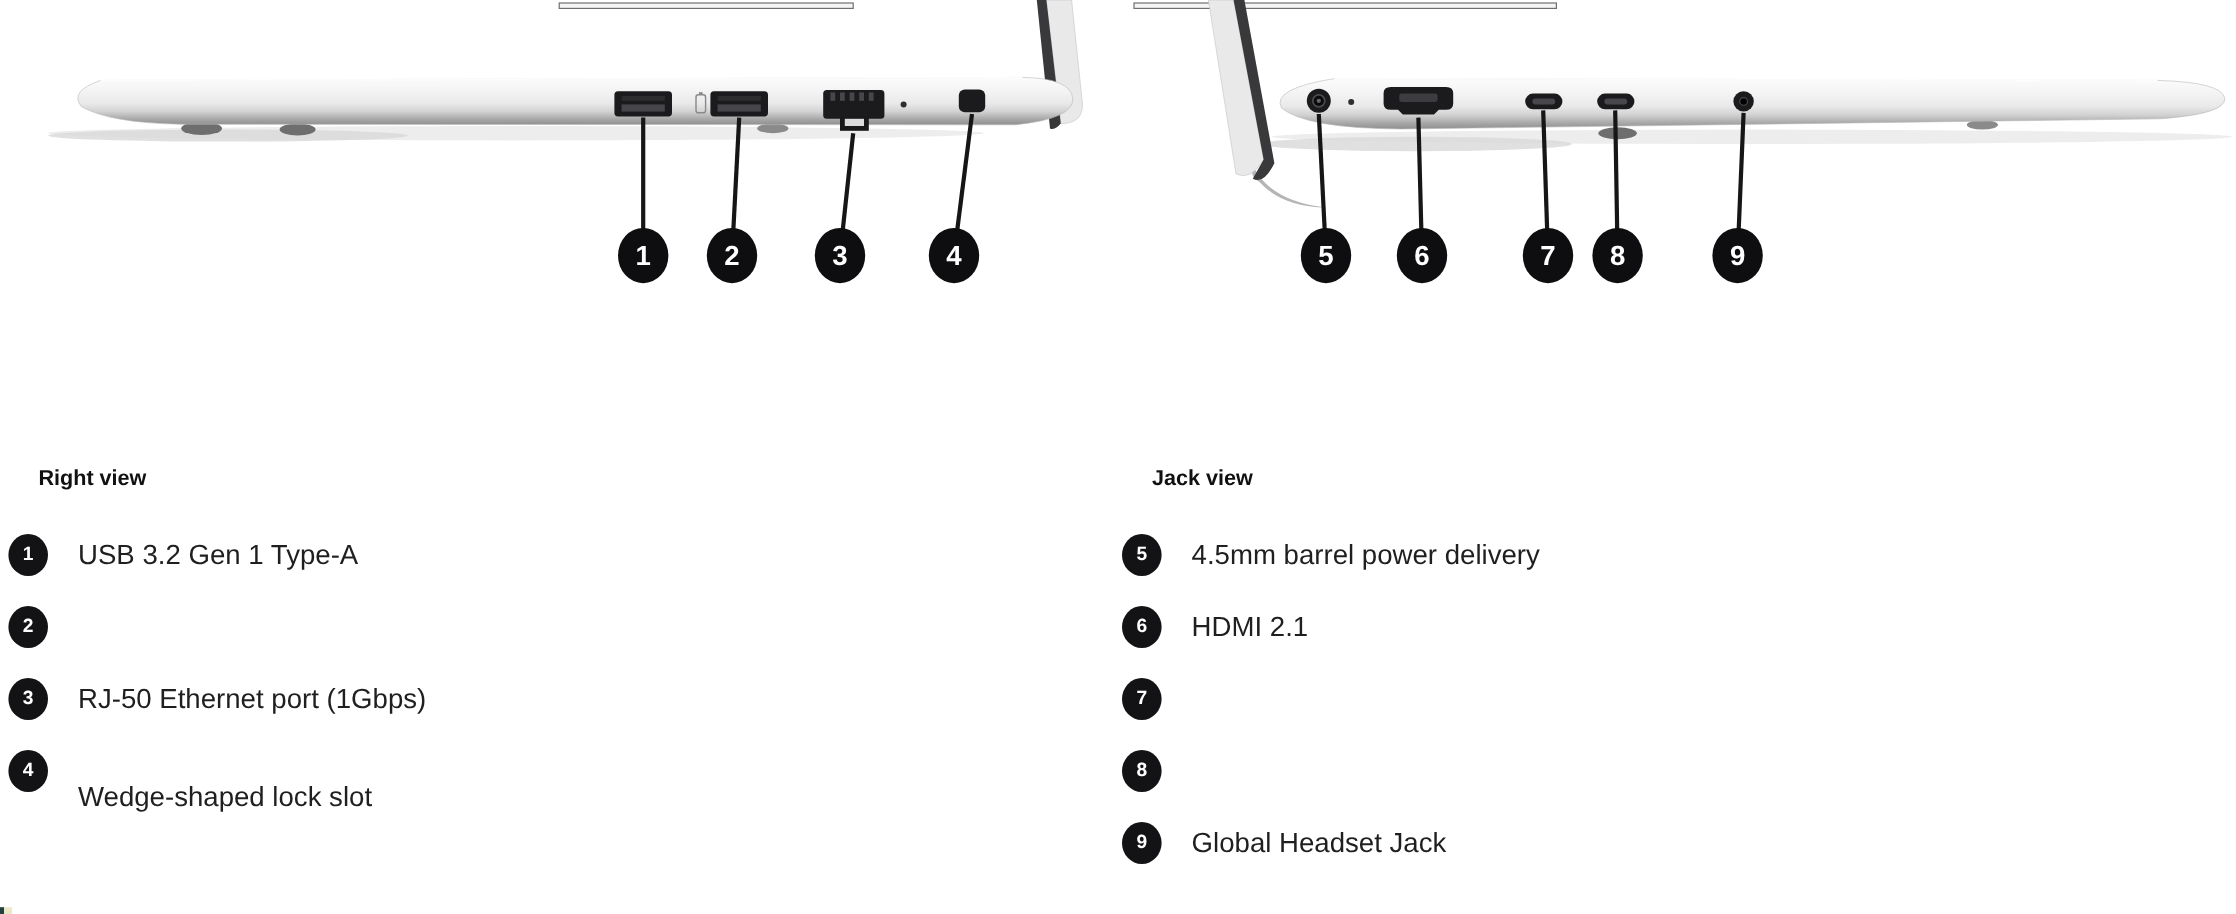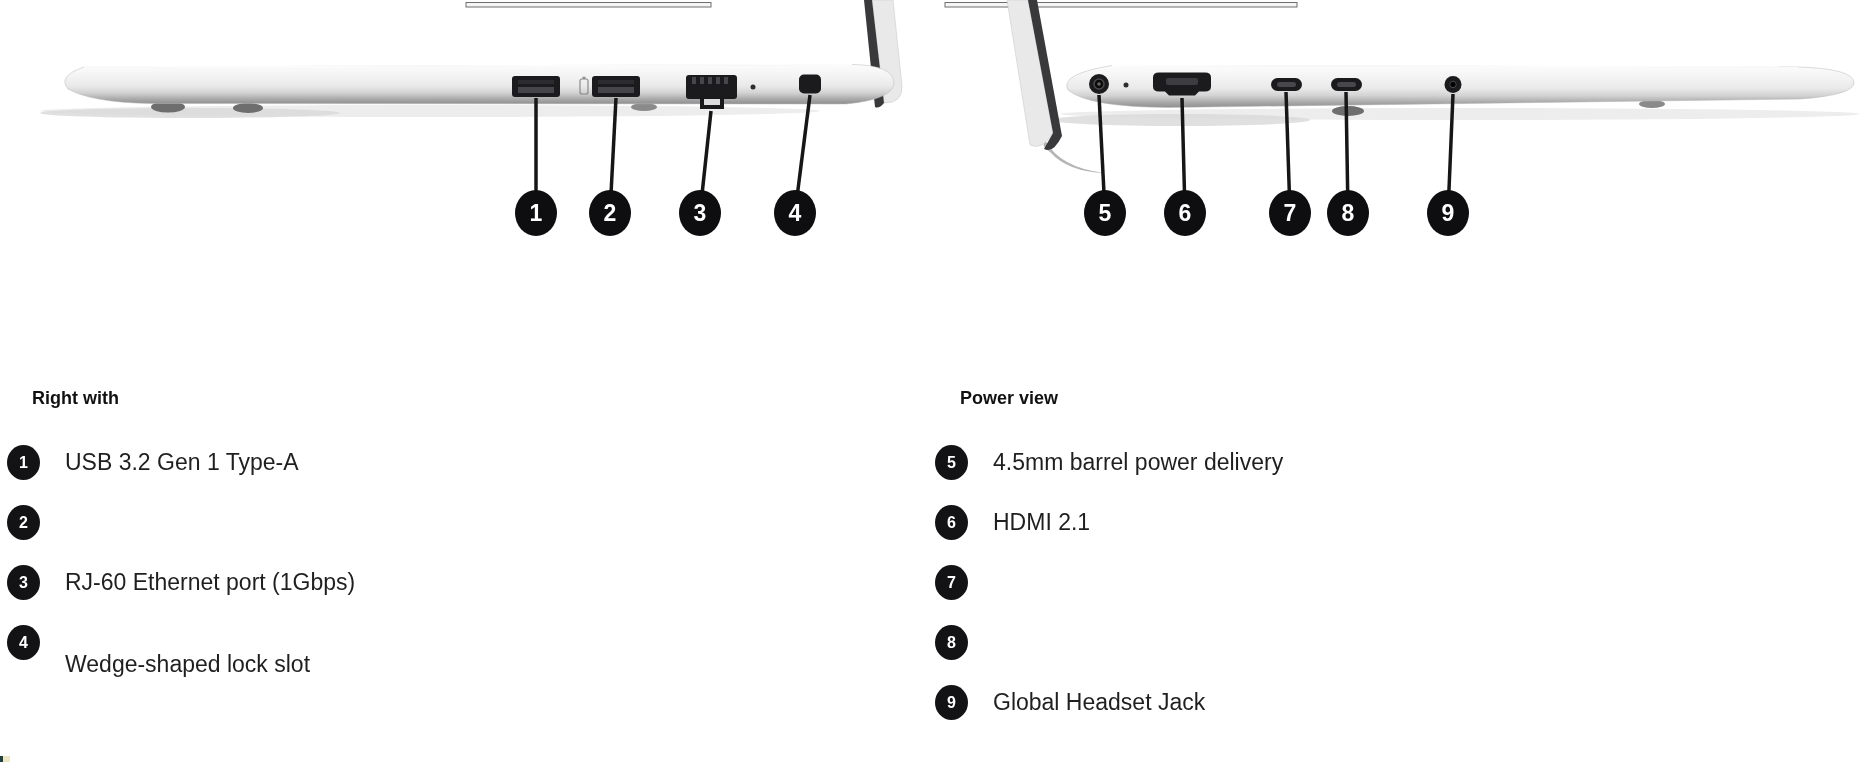--- a/index.html
+++ b/index.html
@@ -168,42 +168,42 @@
       <line x1="711" y1="111" x2="700" y2="213" stroke="#161616" stroke-width="3.5"></line>
       <line x1="810" y1="95" x2="795" y2="213" stroke="#161616" stroke-width="3.5"></line>
       <line x1="1099" y1="95" x2="1105" y2="213" stroke="#161616" stroke-width="3.5"></line>
       <line x1="1182" y1="98" x2="1185" y2="213" stroke="#161616" stroke-width="3.5"></line>
       <line x1="1286" y1="92" x2="1290" y2="213" stroke="#161616" stroke-width="3.5"></line>
       <line x1="1346" y1="92" x2="1348" y2="213" stroke="#161616" stroke-width="3.5"></line>
       <line x1="1453" y1="94" x2="1448" y2="213" stroke="#161616" stroke-width="3.5"></line>
     </svg>
 
   <div class="legend-col" style="left:7px; top:388px;">
-    <h3 class="legend-title">Right with</h3>
+    <h3 class="legend-title">Right view</h3>
     <div class="legend-items">
         <div class="legend-row">
           <span class="legend-num" style="background: rgb(19, 19, 22);">1</span>
           <span class="legend-label" style="color: rgb(31, 31, 31);">USB 3.2 Gen 1 Type-A</span>
         </div>
         <div class="legend-row">
           <span class="legend-num" style="background: rgb(19, 19, 22);">2</span>
         </div>
         <div class="legend-row">
           <span class="legend-num" style="background: rgb(19, 19, 22);">3</span>
-          <span class="legend-label" style="color: rgb(31, 31, 31);">RJ-60 Ethernet port (1Gbps)</span>
+          <span class="legend-label" style="color: rgb(31, 31, 31);">RJ-50 Ethernet port (1Gbps)</span>
         </div>
         <div class="legend-row">
           <span class="legend-num" style="background: rgb(19, 19, 22);">4</span>
           <span class="legend-label" style="color: rgb(31, 31, 31); margin-top: 44px;">Wedge-shaped lock slot</span>
         </div>
       </div>
   </div>
 
   <div class="legend-col" style="left:935px; top:388px;">
-    <h3 class="legend-title">Power view</h3>
+    <h3 class="legend-title">Jack view</h3>
     <div class="legend-items">
         <div class="legend-row">
           <span class="legend-num" style="background: rgb(19, 19, 22);">5</span>
           <span class="legend-label" style="color: rgb(31, 31, 31);">4.5mm barrel power delivery</span>
         </div>
         <div class="legend-row">
           <span class="legend-num" style="background: rgb(19, 19, 22);">6</span>
           <span class="legend-label" style="color: rgb(31, 31, 31); text-align: center;">HDMI 2.1</span>
         </div>
         <div class="legend-row">

